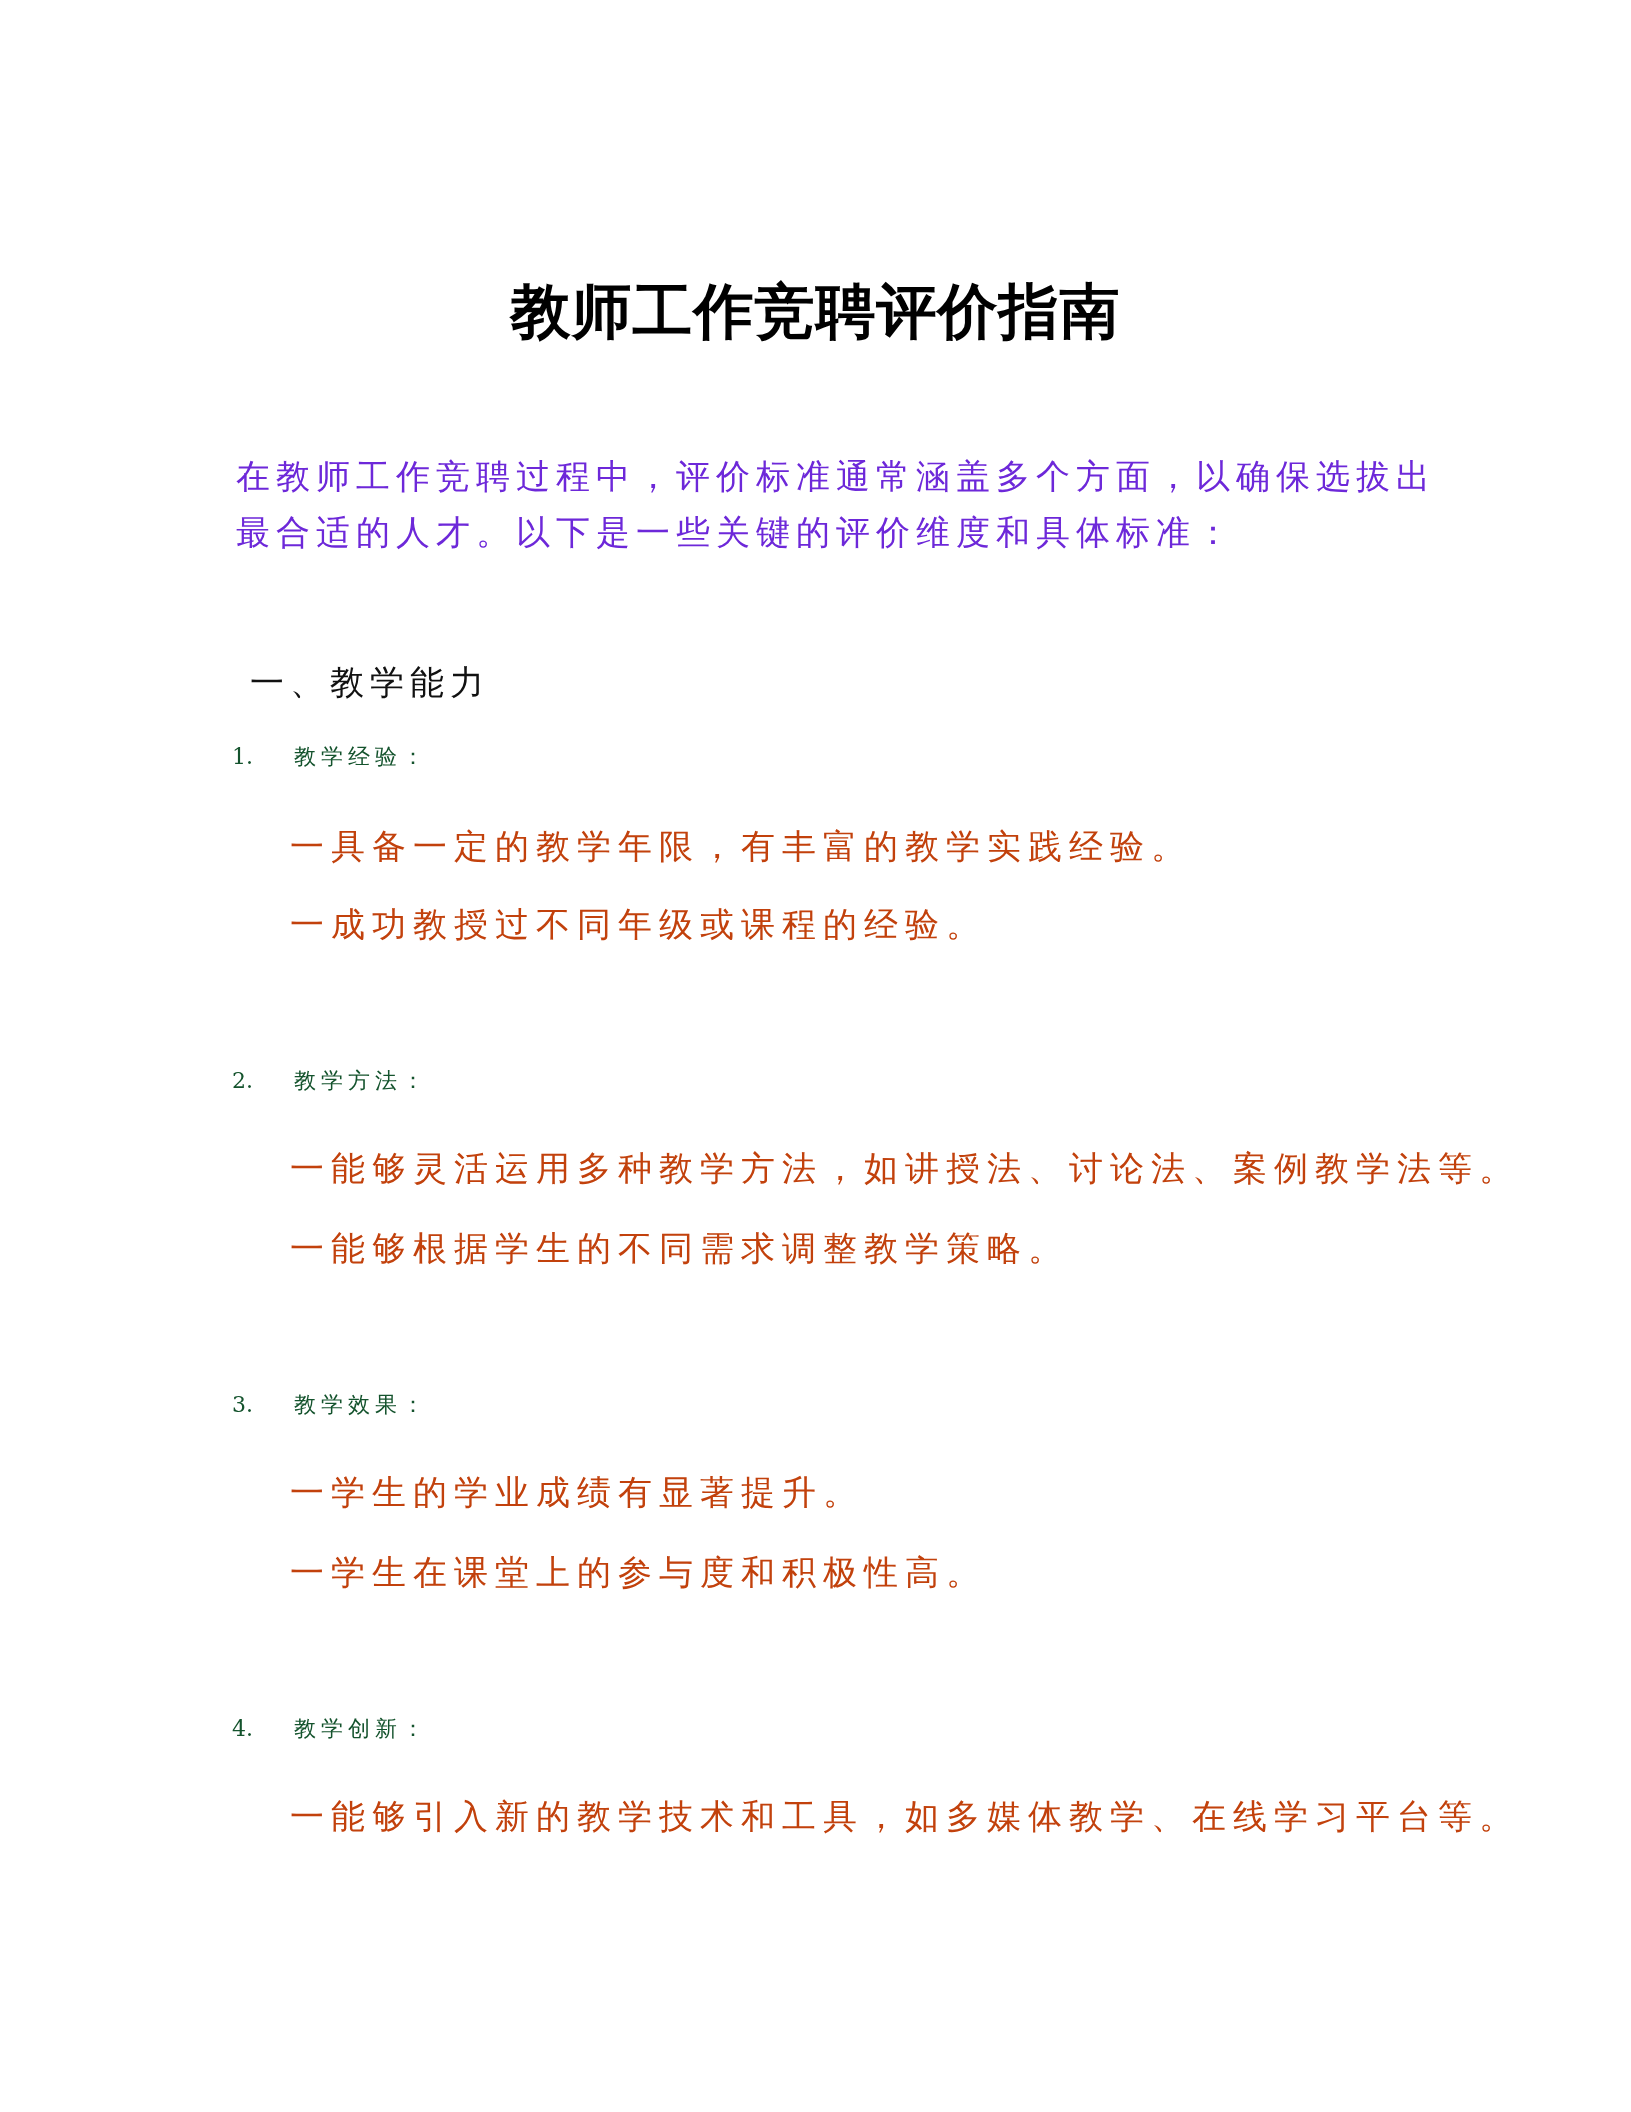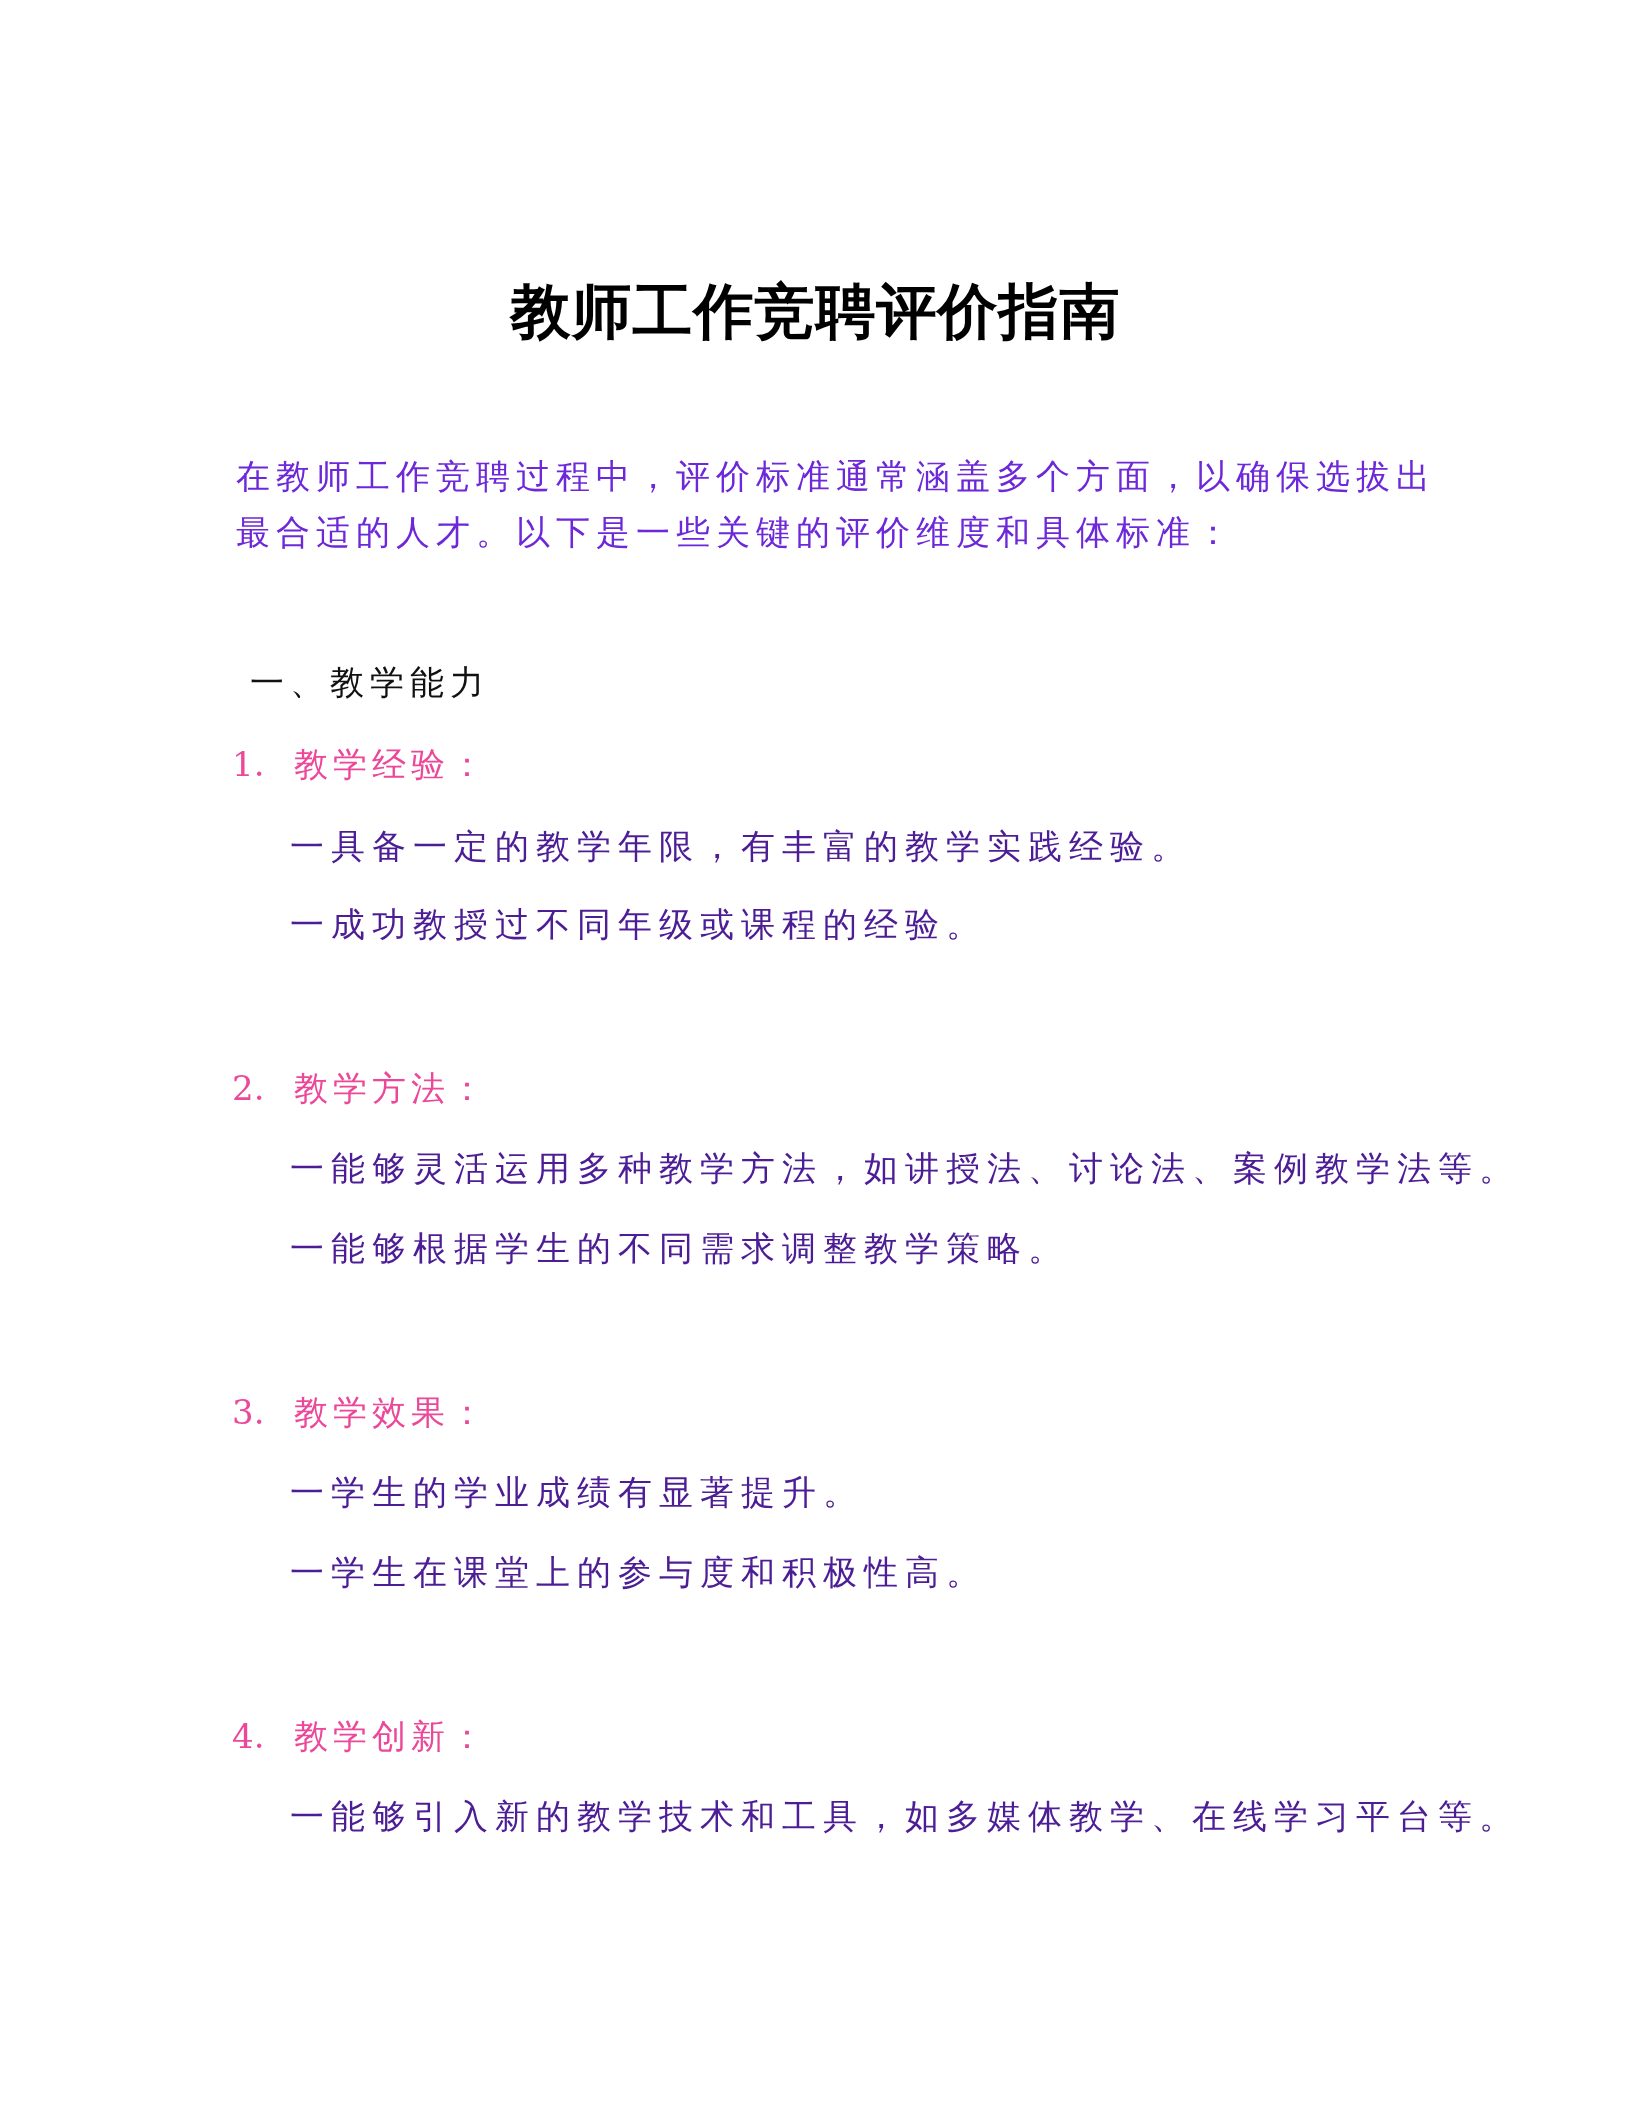--- a/index.html
+++ b/index.html
@@ -50,40 +50,40 @@
       left: 250px;
       top: 660px;
       font-size: 34px;
       letter-spacing: 6px;
       font-family: Liberation Sans, sans-serif;
       color: #111111;
     }
     .item-head {
       position: absolute;
       left: 232px;
-      font-size: 34px;
+      font-size: 22px;
       letter-spacing: 5px;
       font-family: "DejaVu Sans", "Liberation Sans", sans-serif;
       white-space: nowrap;
-      color: #ec4899;
+      color: #14532d;
     }
     .item-head .num {
       display: inline-block;
       width: 62px;
       font-family: "DejaVu Serif", "Liberation Serif", serif;
       letter-spacing: 0;
     }
     .bullet {
       position: absolute;
       left: 290px;
       font-size: 34px;
       letter-spacing: 7px;
       font-family: "DejaVu Sans", "Liberation Sans", sans-serif;
       white-space: nowrap;
-      color: #4c1d95;
+      color: #c2410c;
     }
   </style>
 </head>
 <body>
 
 <div class="page">
 
   <div class="title">教师工作竞聘评价指南</div>
 
   <div class="intro">

